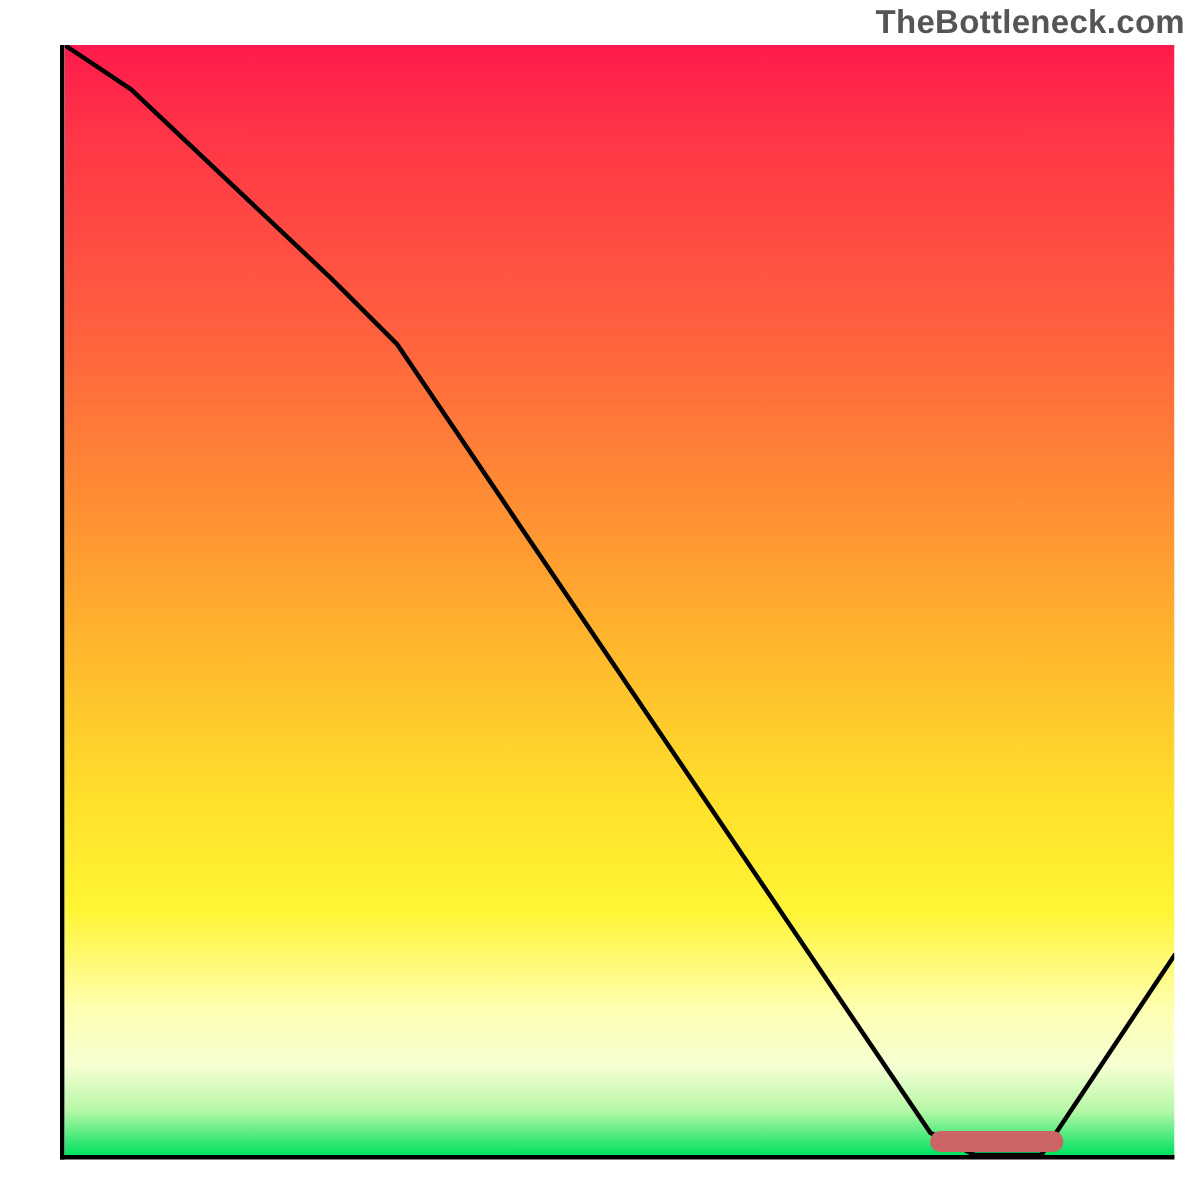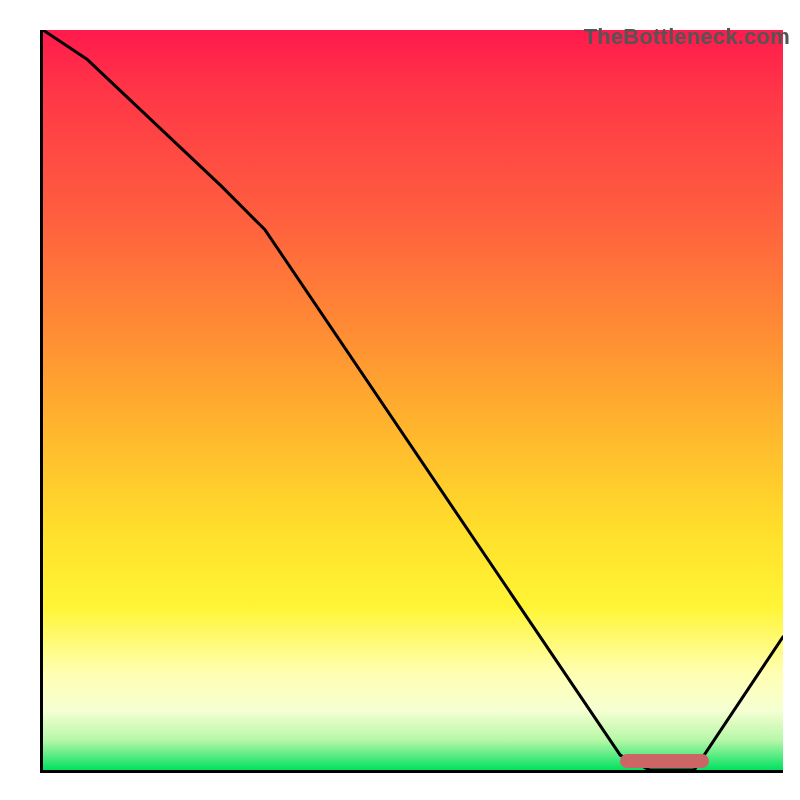--- a/index.html
+++ b/index.html
@@ -14,21 +14,20 @@
   }
   .watermark {
     position: absolute;
     top: 2px;
     right: 10px;
     font-size: 22px;
     font-weight: bold;
     color: #555;
     z-index: 10;
     letter-spacing: 0.2px;
-    margin-top: 22px;
   }
   .plot-wrap {
     position: absolute;
     left: 40px;
     top: 30px;
     width: 740px;
     height: 740px;
     border-left: 3px solid #000;
     border-bottom: 3px solid #000;
     overflow: hidden;

